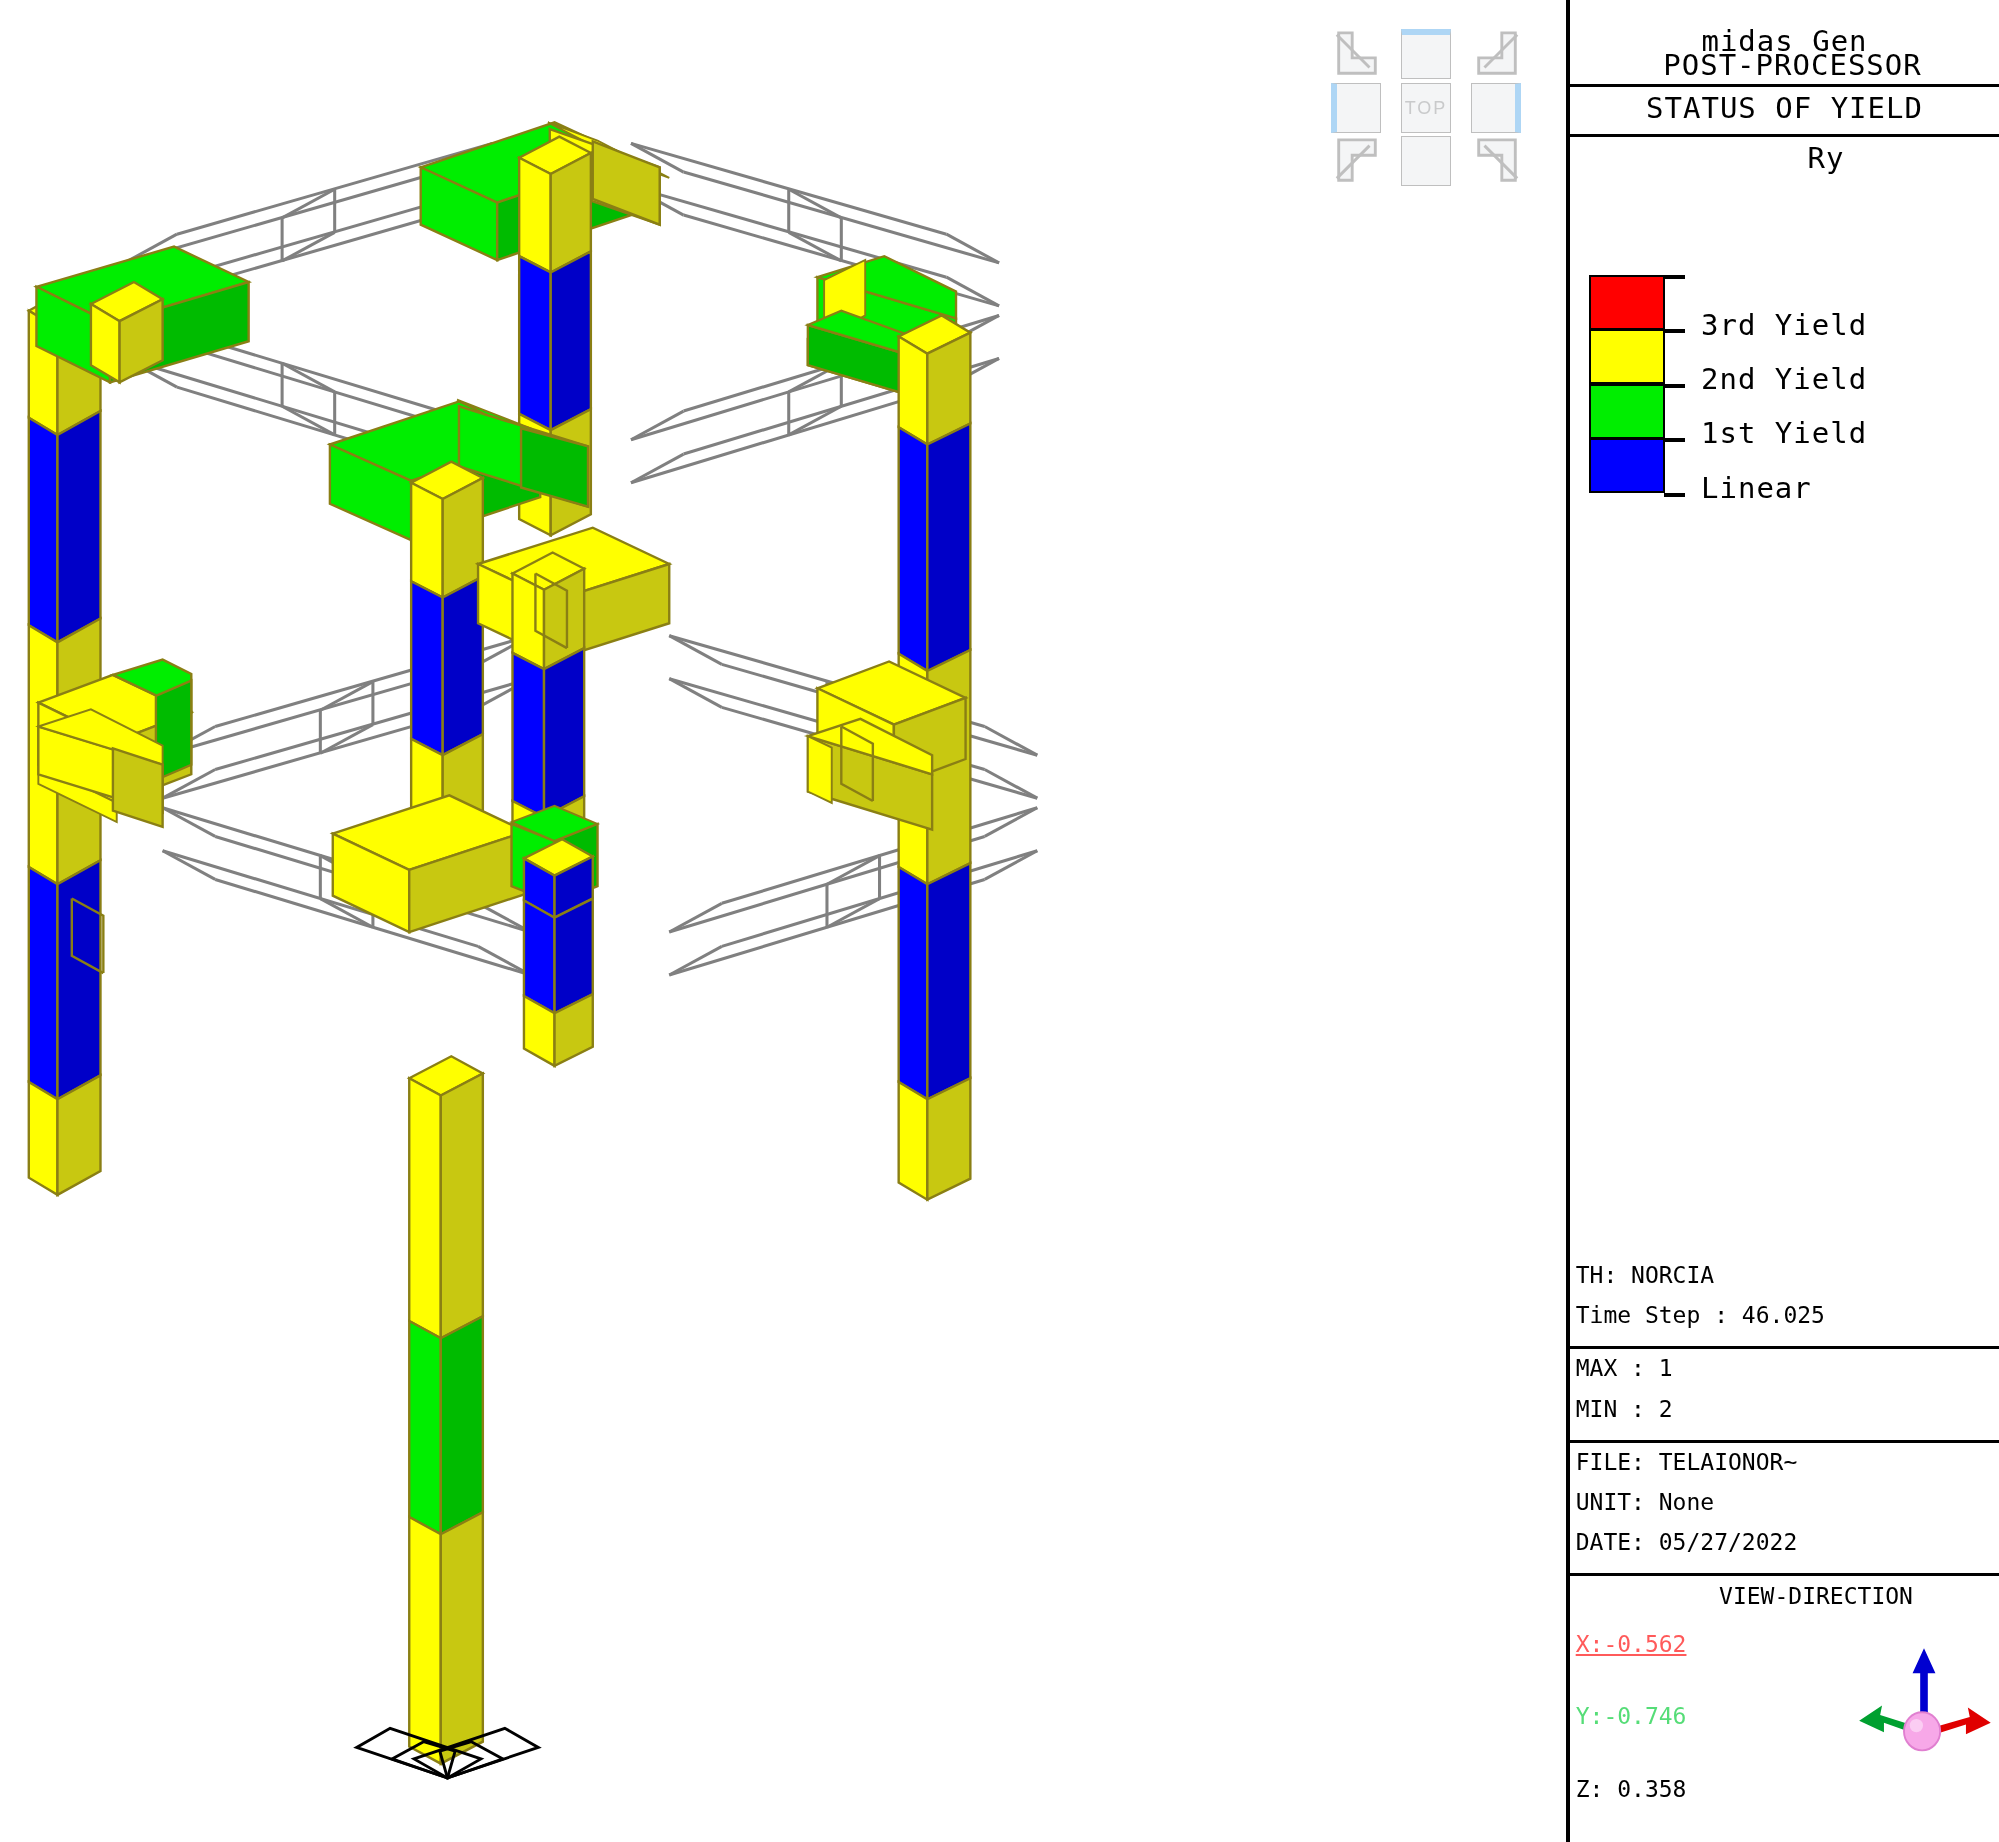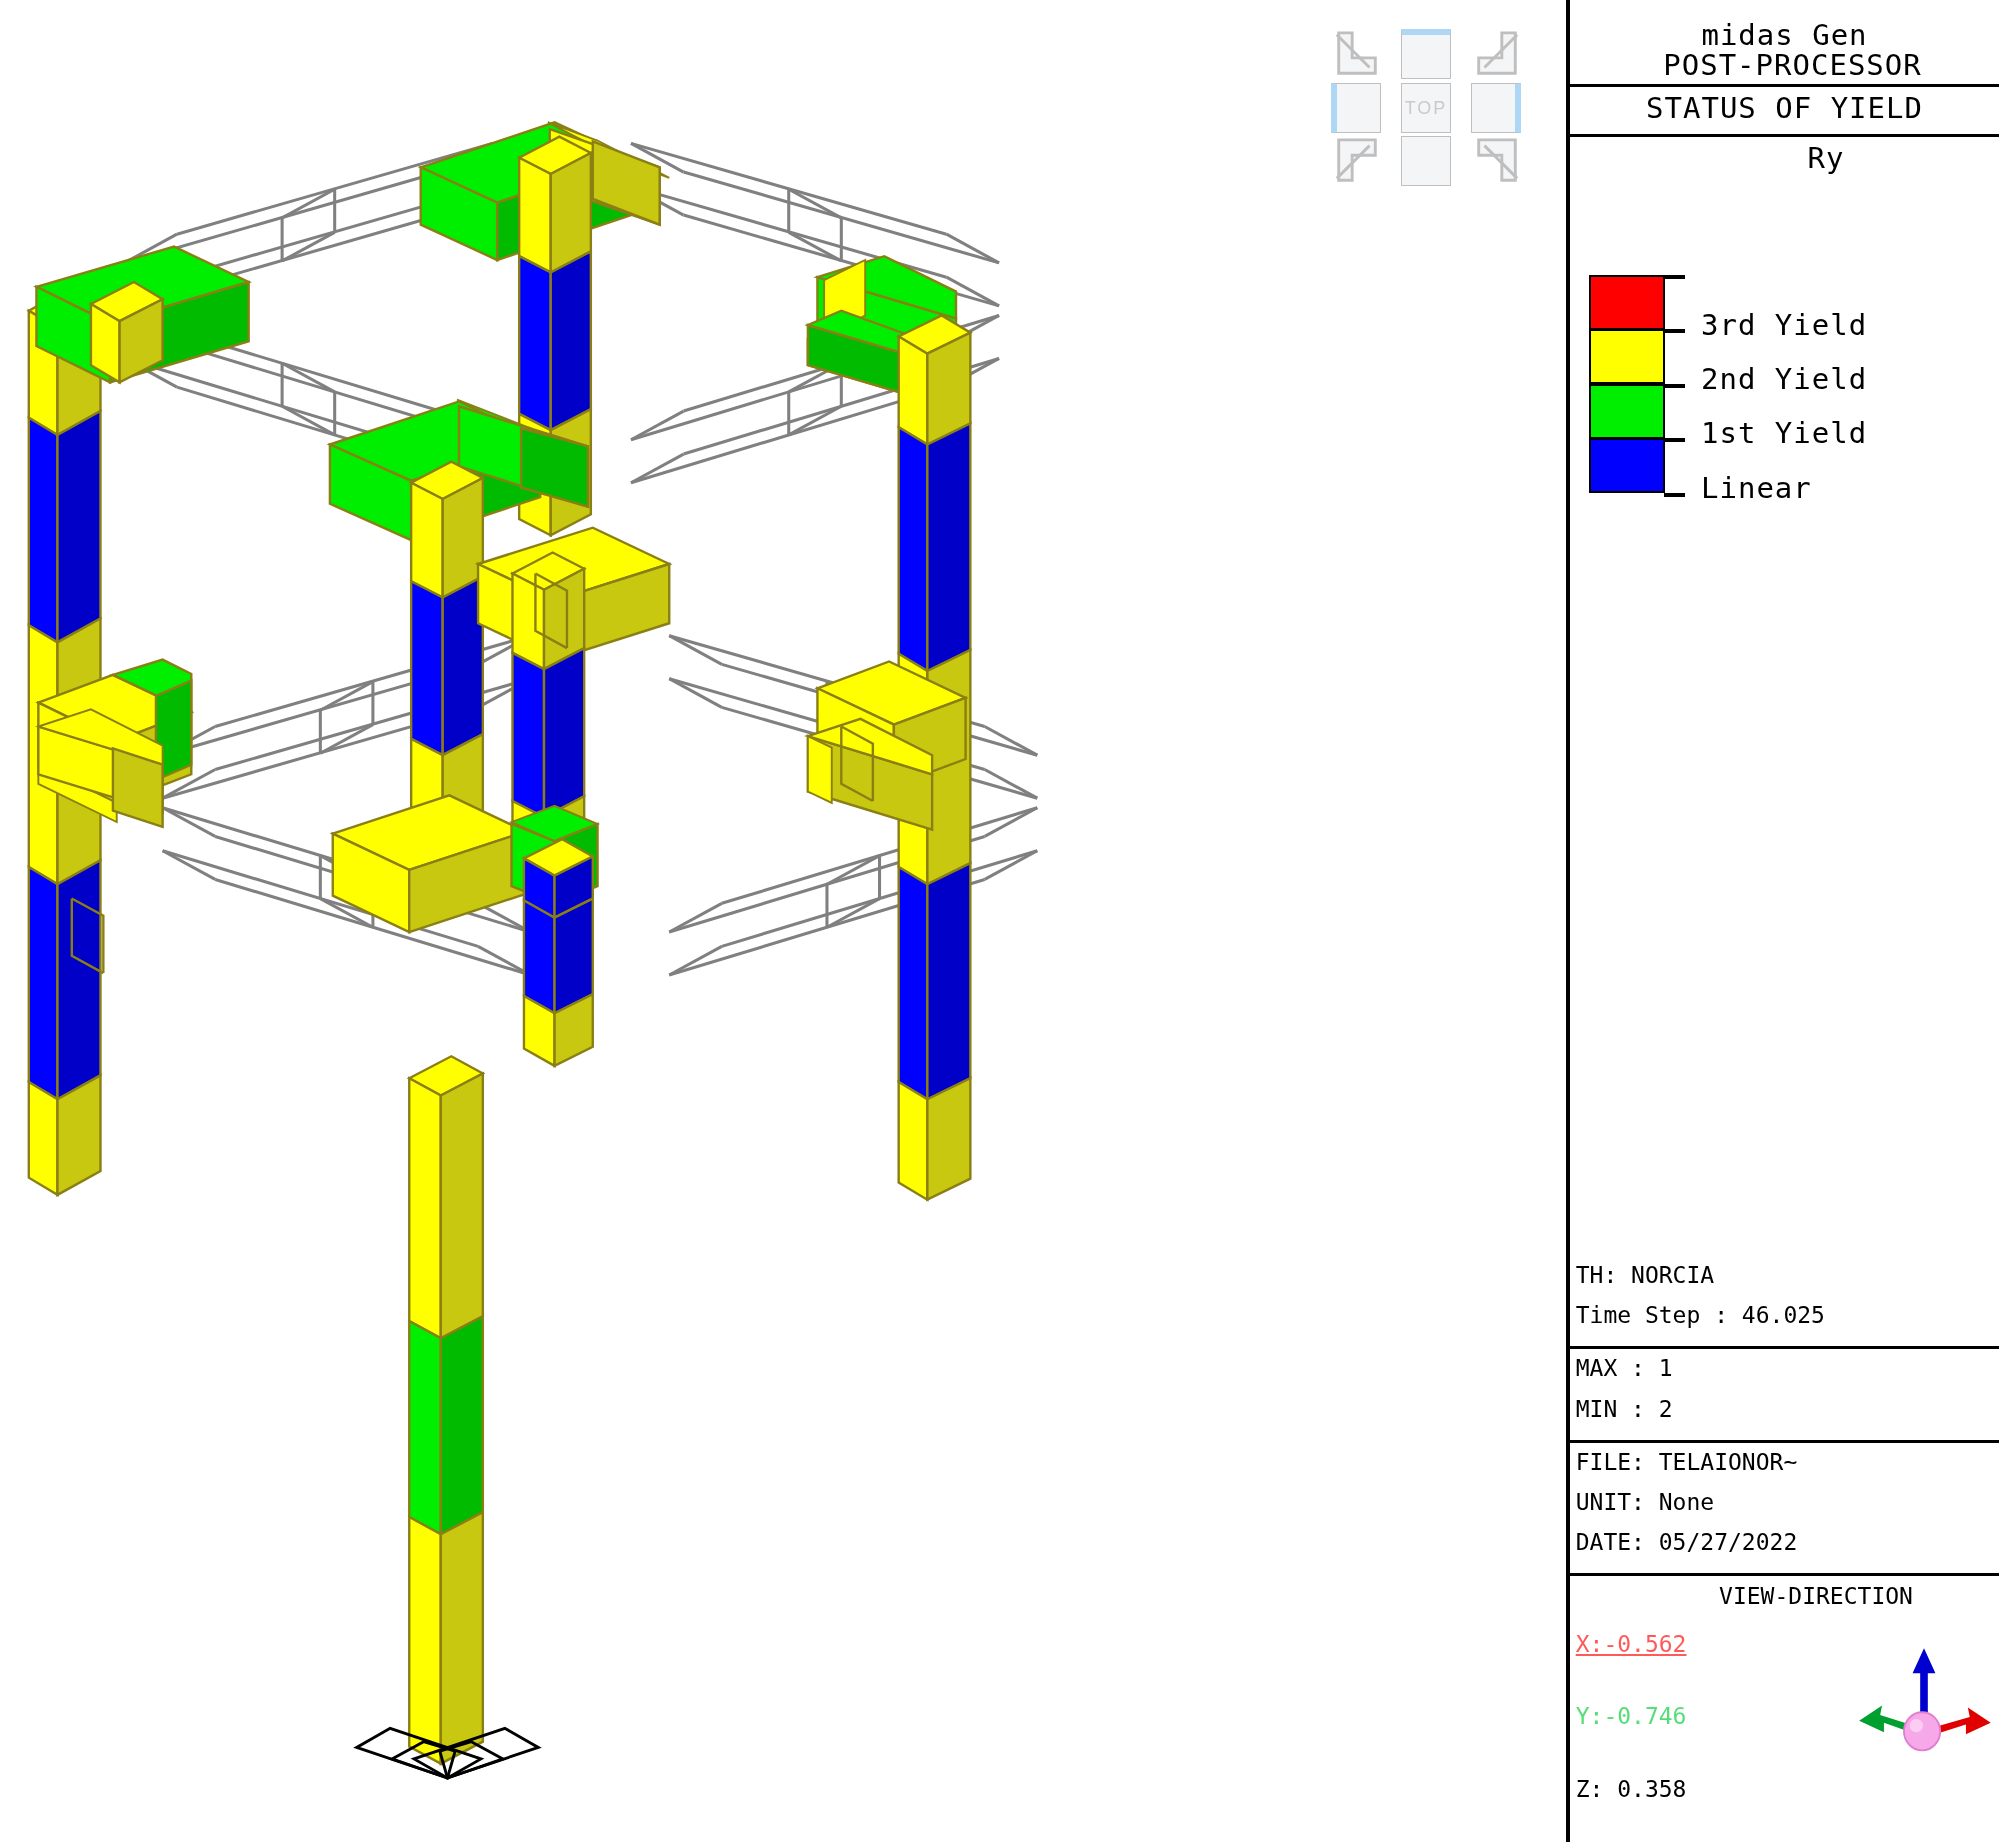--- a/index.html
+++ b/index.html
@@ -21,21 +21,21 @@
             font-family:"Liberation Sans",sans-serif;font-size:18px;letter-spacing:1.9px;color:#c9cacb;}
   .vc-arrow{position:absolute;left:0;top:0;}
 
   
   #panel{position:absolute;left:1566px;top:0;width:434px;height:1843px;background:#fff;
          border-left:4.8px solid #000;box-sizing:border-box;}
   .p-text{font-family:"DejaVu Sans Mono",monospace;color:#000;white-space:pre;}
   .p-center{text-align:center;}
   .rule{position:absolute;left:0;width:429px;height:0;border-top:3.8px solid #000;}
 
-  .title1{position:absolute;left:0;top:18px;width:429px;font-size:29px;letter-spacing:1px;}
+  .title1{position:absolute;left:0;top:24px;width:429px;font-size:29px;letter-spacing:1px;}
   .title2{position:absolute;left:8px;top:48px;width:429px;font-size:29px;letter-spacing:1px;}
   .title3{position:absolute;left:0;top:91px;width:429px;font-size:29px;letter-spacing:1px;}
   .title4{position:absolute;left:0;top:141px;width:512px;font-size:29px;letter-spacing:1px;}
 
   
   #legend{position:absolute;left:19px;top:275px;width:401px;height:229px;}
   .sw{position:absolute;left:0;width:76px;height:55px;border:2.9px solid #000;box-sizing:border-box;}
   .tick{position:absolute;left:75px;width:21px;height:0;border-top:4.8px solid #000;}
   .lgl{position:absolute;left:112px;font-size:29px;letter-spacing:1px;font-family:"DejaVu Sans Mono",monospace;color:#000;white-space:pre;}
 

